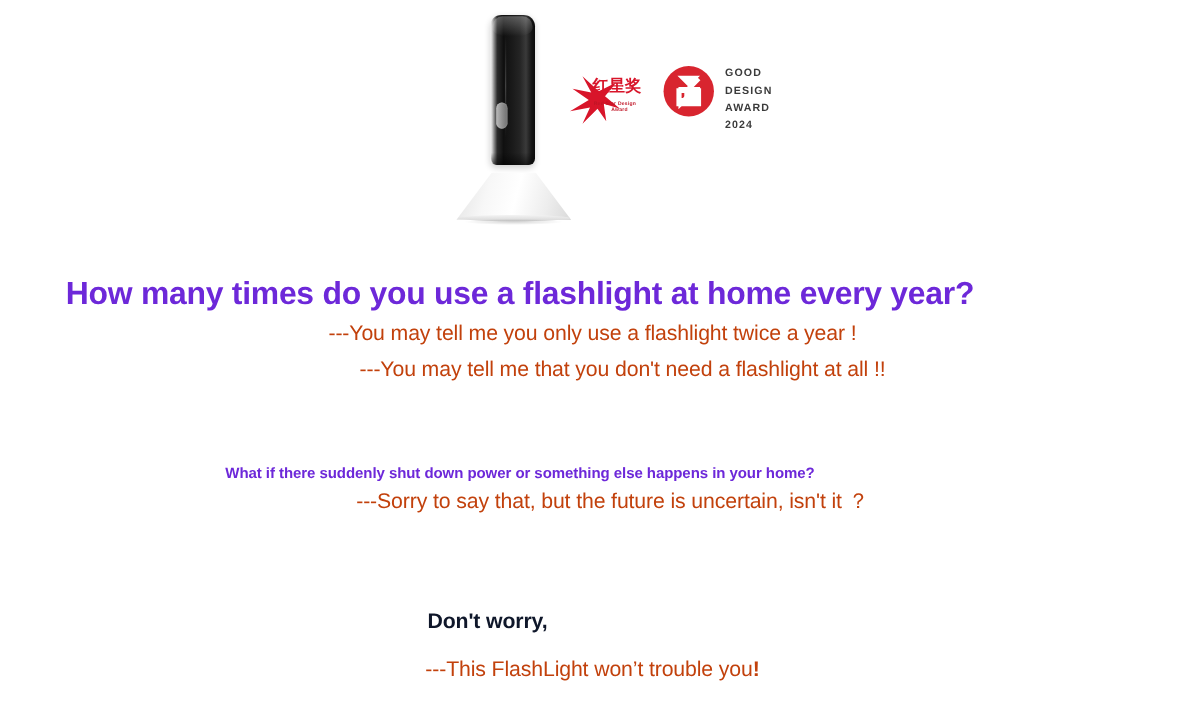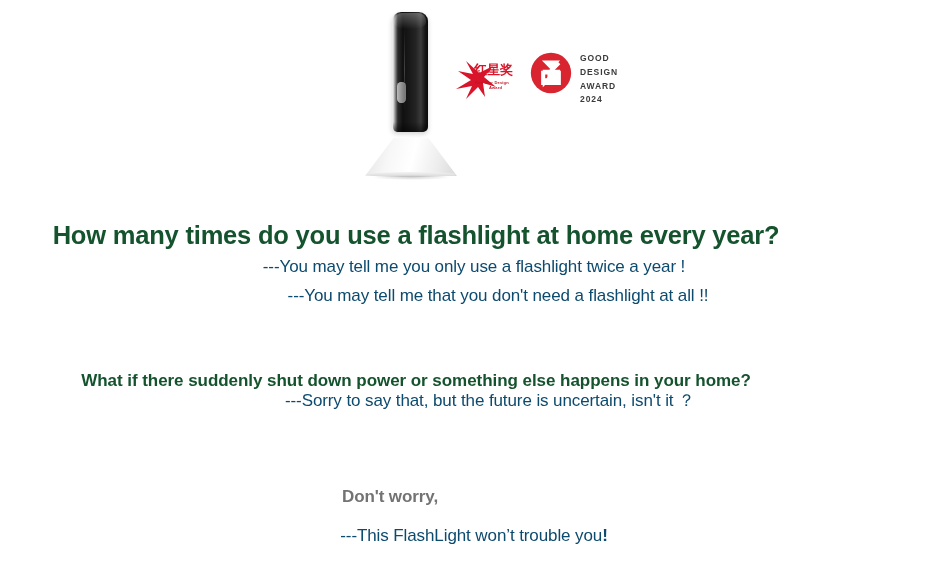--- a/index.html
+++ b/index.html
@@ -188,42 +188,42 @@
     top: 0;
     width: 948px;
     text-align: center;
   }
   .headline {
     position: absolute;
     width: 832px;
     font-size: 25.5px;
     font-weight: bold;
     letter-spacing: -0.2px;
-    color: #14532d;
+    color: #6d28d9;
     white-space: nowrap;
   }
   .headline.small {
-    font-size: 17px;
+    font-size: 12px;
     letter-spacing: -0.05px;
   }
   .subline {
     position: absolute;
     width: 948px;
     font-size: 17px;
     font-weight: normal;
-    color: #0c4a6e;
+    color: #c2410c;
     letter-spacing: -0.1px;
     white-space: nowrap;
   }
   .bold-line {
     position: absolute;
     width: 780px;
     font-size: 17px;
     font-weight: bold;
-    color: #737373;
+    color: #0f172a;
     letter-spacing: -0.1px;
     white-space: nowrap;
   }
   .bang { font-weight: bold; }
 
   #q1      { top: 221px; }
   #a1      { top: 257px; }
   #a2      { top: 286px; margin-left: 24px; }
   #q2      { top: 371px; }
   #a3      { top: 389px; margin-left: 16px; }

